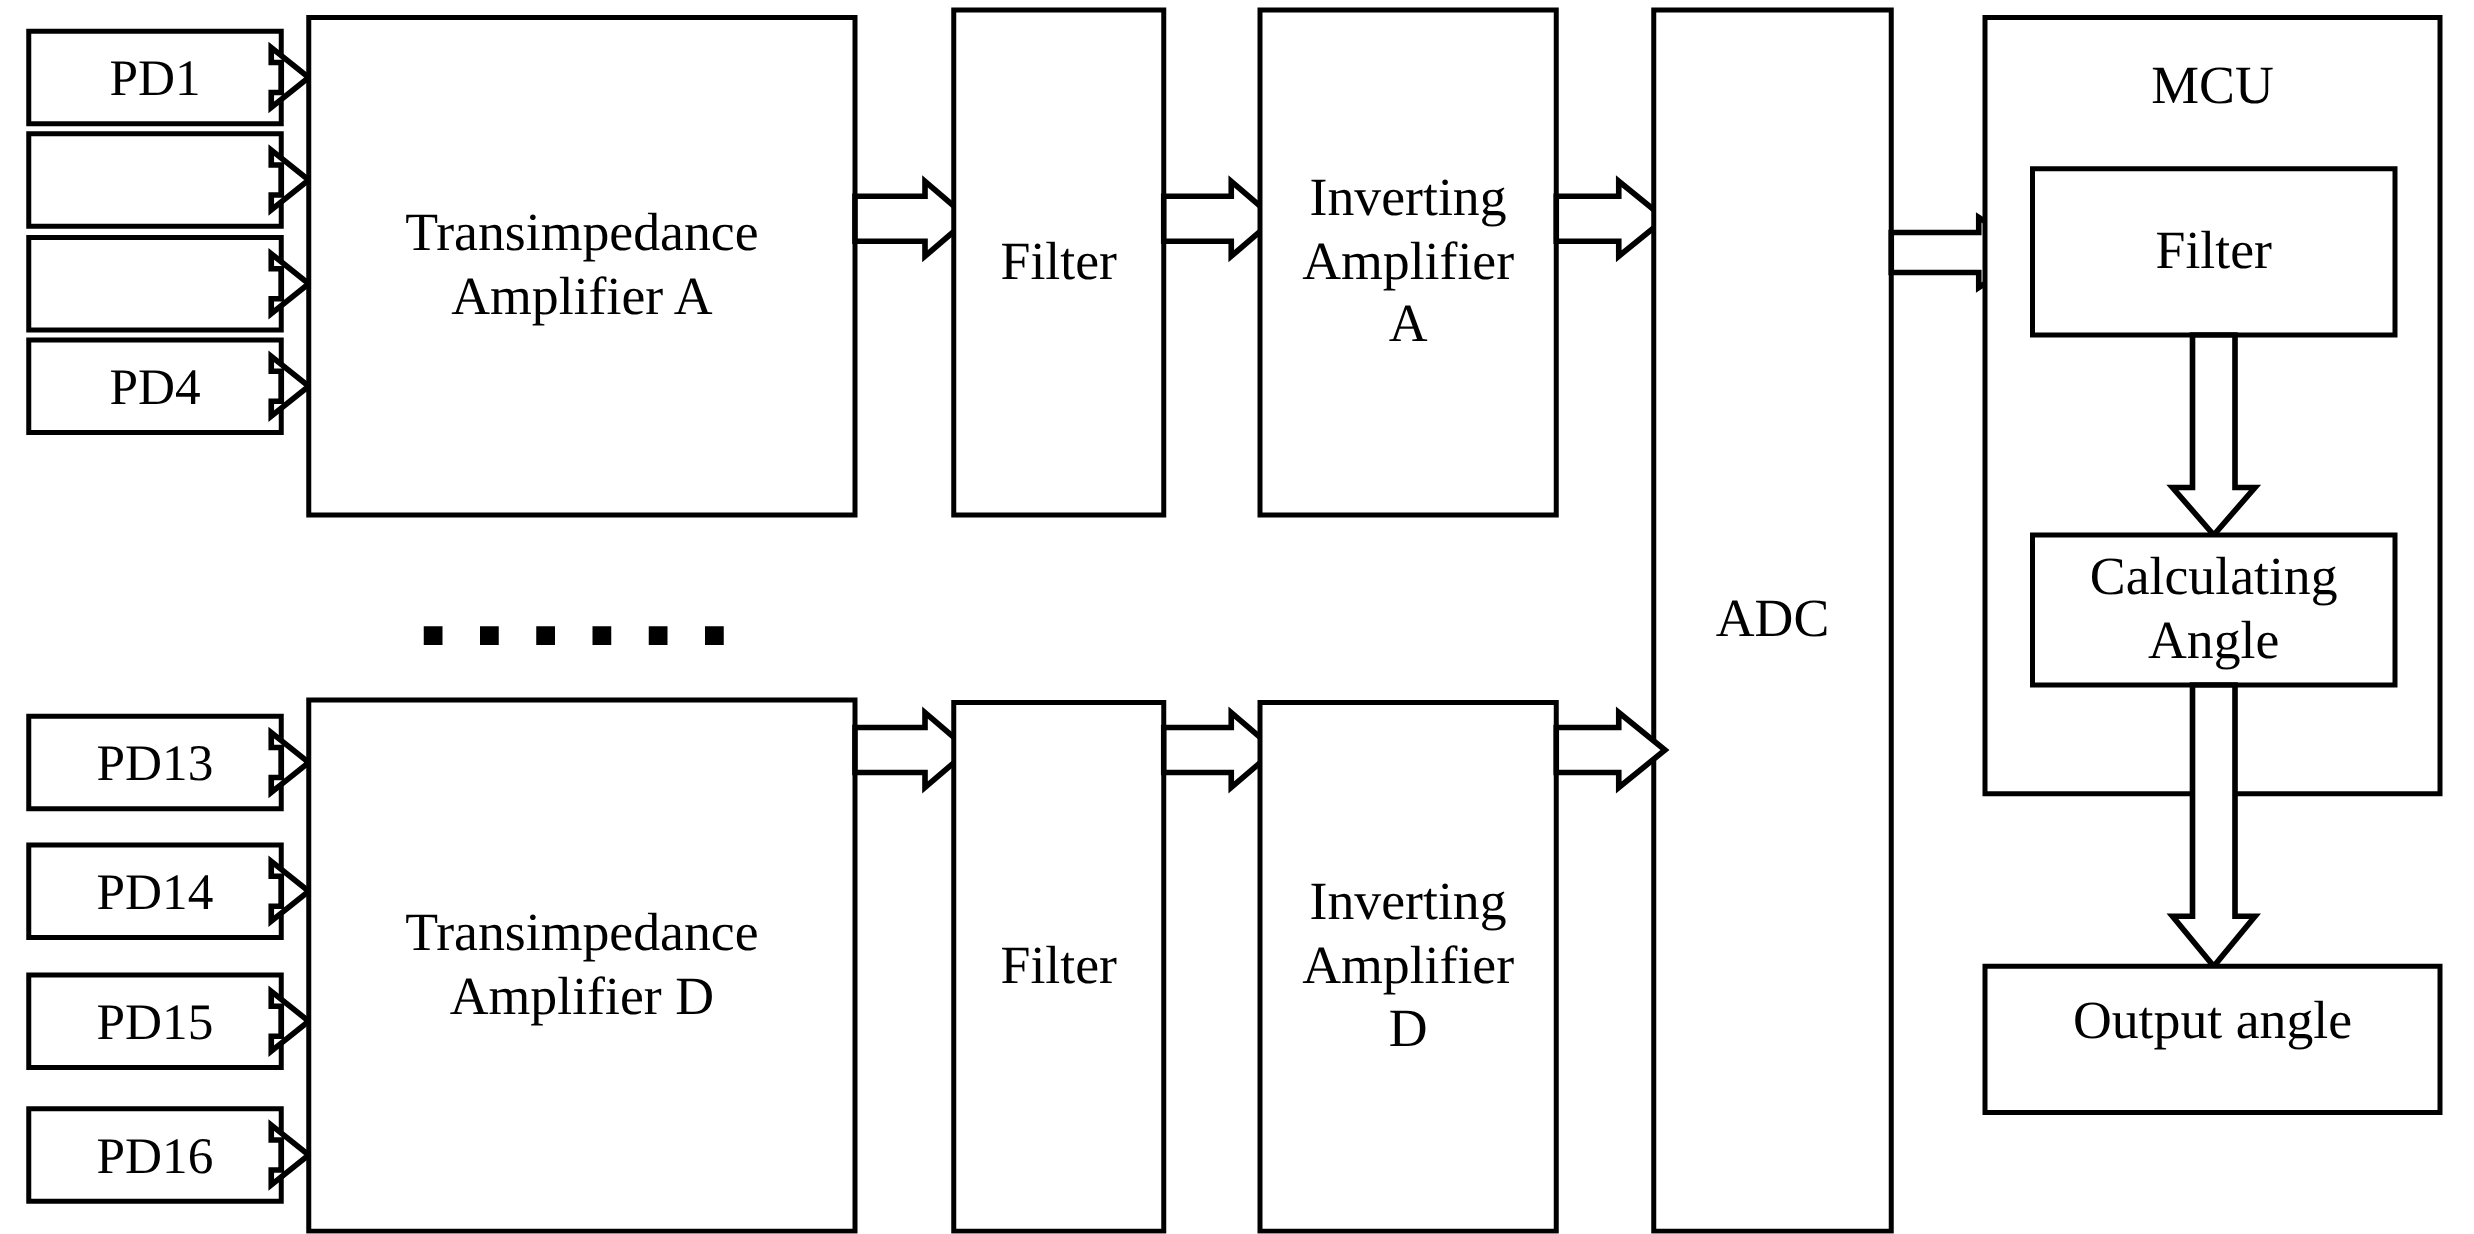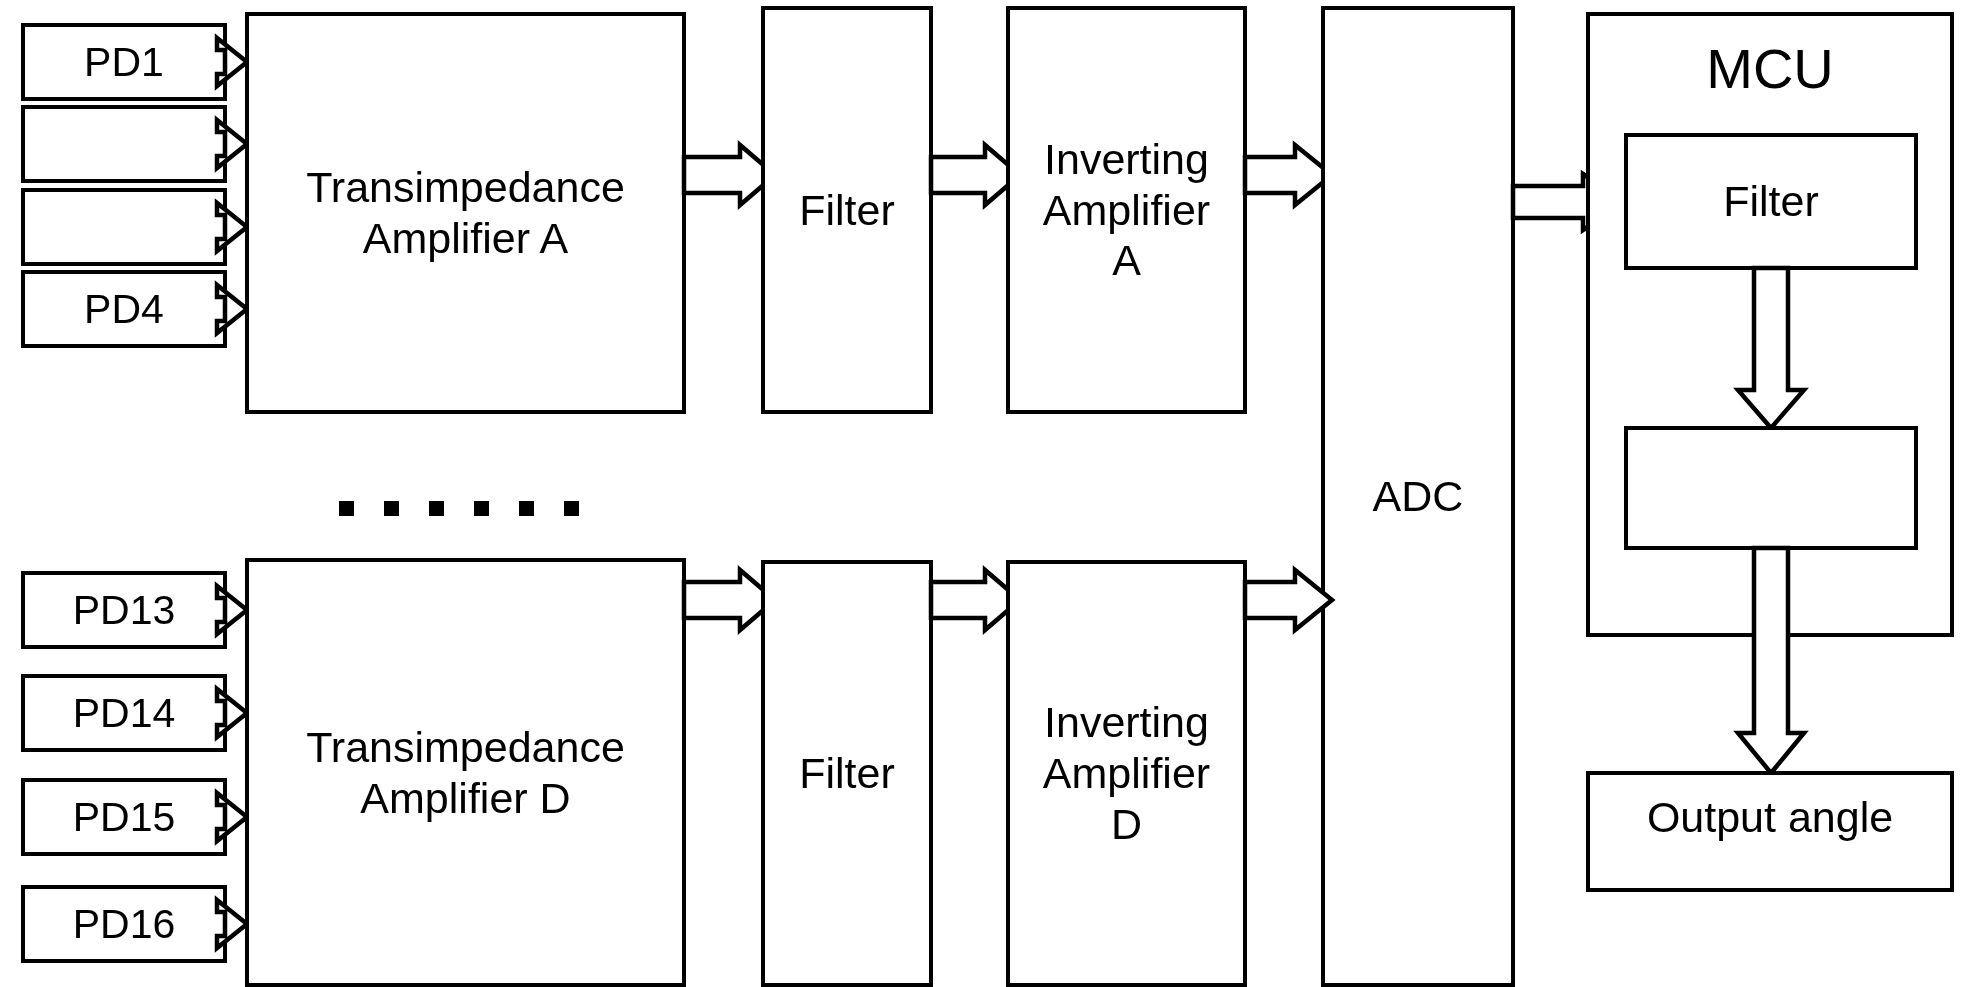--- a/index.html
+++ b/index.html
@@ -6,21 +6,21 @@
   html, body {
     margin: 0;
     padding: 0;
     background: #ffffff;
   }
   #diagram-root {
     position: relative;
     width: 1979px;
     height: 987px;
     background: #ffffff;
-    font-family: Liberation Sans, sans-serif;
+    font-family: Liberation Serif, serif;
     overflow: hidden;
   }
   svg.layer {
     position: absolute;
     left: 0;
     top: 0;
     width: 1979px;
     height: 987px;
   }
   .box {
@@ -45,21 +45,21 @@
     justify-content: center;
     text-align: center;
     color: #000000;
     line-height: 1.18;
     white-space: pre-line;
     pointer-events: none;
     font-weight: 400;
   }
   .lbl-pd { font-size: 41px; }
   .lbl-big { font-size: 43px; }
-  .lbl-mcu { font-size: 56px; }
+  .lbl-mcu { font-size: 43px; }
 </style>
 </head>
 <body>
 
 <div id="diagram-root">
 
   <svg class="layer" viewBox="0 0 1979 987" xmlns="http://www.w3.org/2000/svg">
 
     <rect class="box" x="23" y="25" width="202" height="74"></rect>
     <rect class="box" x="23" y="107" width="202" height="74"></rect>
@@ -138,20 +138,22 @@
   <div class="lbl lbl-big" style="left:763px; top:8px; width:168px; height:404px;">Filter</div>
 
   <div class="lbl lbl-big" style="left:1008px; top:8px; width:237px; height:404px;">Inverting
 Amplifier
 A</div>
 
   <div class="lbl lbl-big" style="left:1323px; top:8px; width:190px; height:977px;">ADC</div>
 
   <div class="lbl lbl-mcu" style="left:1588px; top:38px; width:364px; height:62px;">MCU</div>
   <div class="lbl lbl-big" style="left:1626px; top:135px; width:290px; height:133px;">Filter</div>
+  <div class="lbl lbl-big" style="left:1626px; top:428px; width:290px; height:120px;">Calculating
+Angle</div>
 
   <div class="lbl lbl-big" style="left:1588px; top:759px; width:364px; height:117px;">Output angle</div>
 
   <div class="lbl lbl-pd" style="left:23px; top:573px; width:202px; height:74px;">PD13</div>
   <div class="lbl lbl-pd" style="left:23px; top:676px; width:202px; height:74px;">PD14</div>
   <div class="lbl lbl-pd" style="left:23px; top:780px; width:202px; height:74px;">PD15</div>
   <div class="lbl lbl-pd" style="left:23px; top:887px; width:202px; height:74px;">PD16</div>
 
   <div class="lbl lbl-big" style="left:247px; top:560px; width:437px; height:425px;">Transimpedance
 Amplifier D</div>

